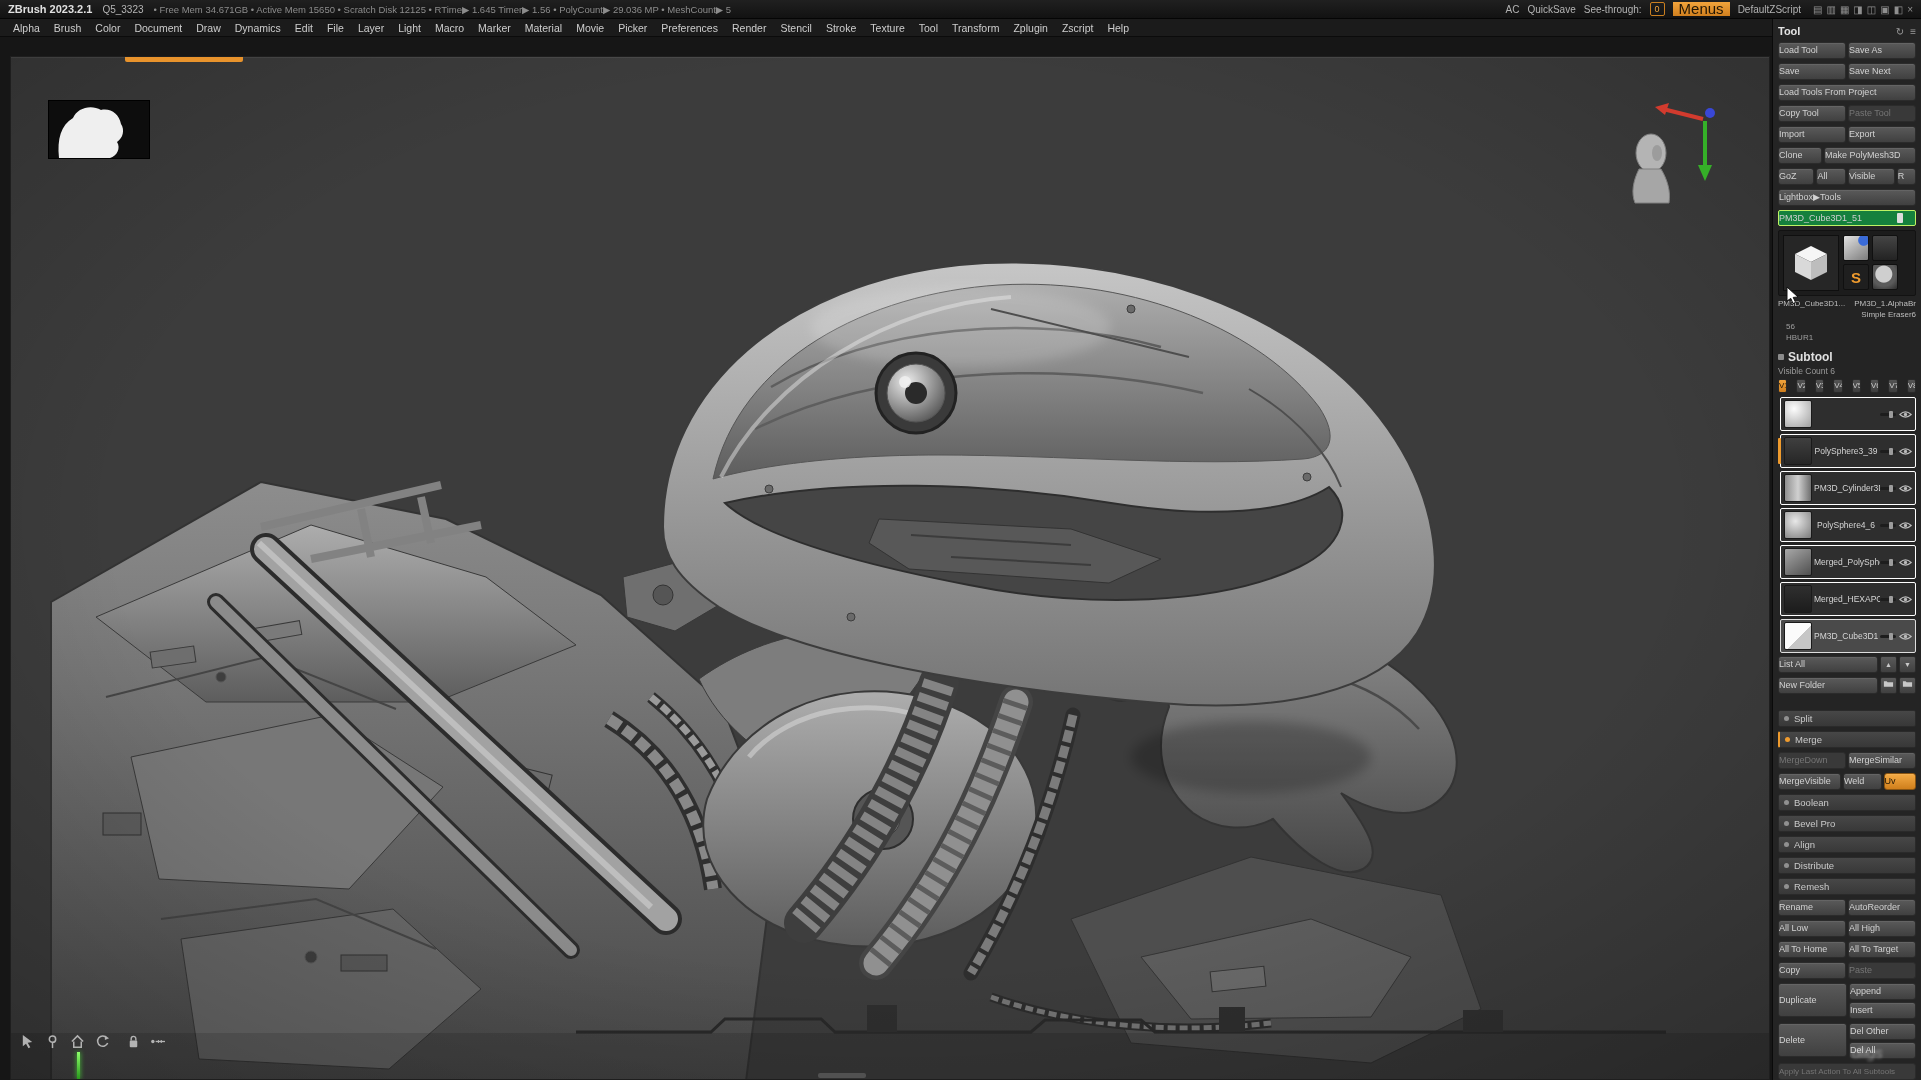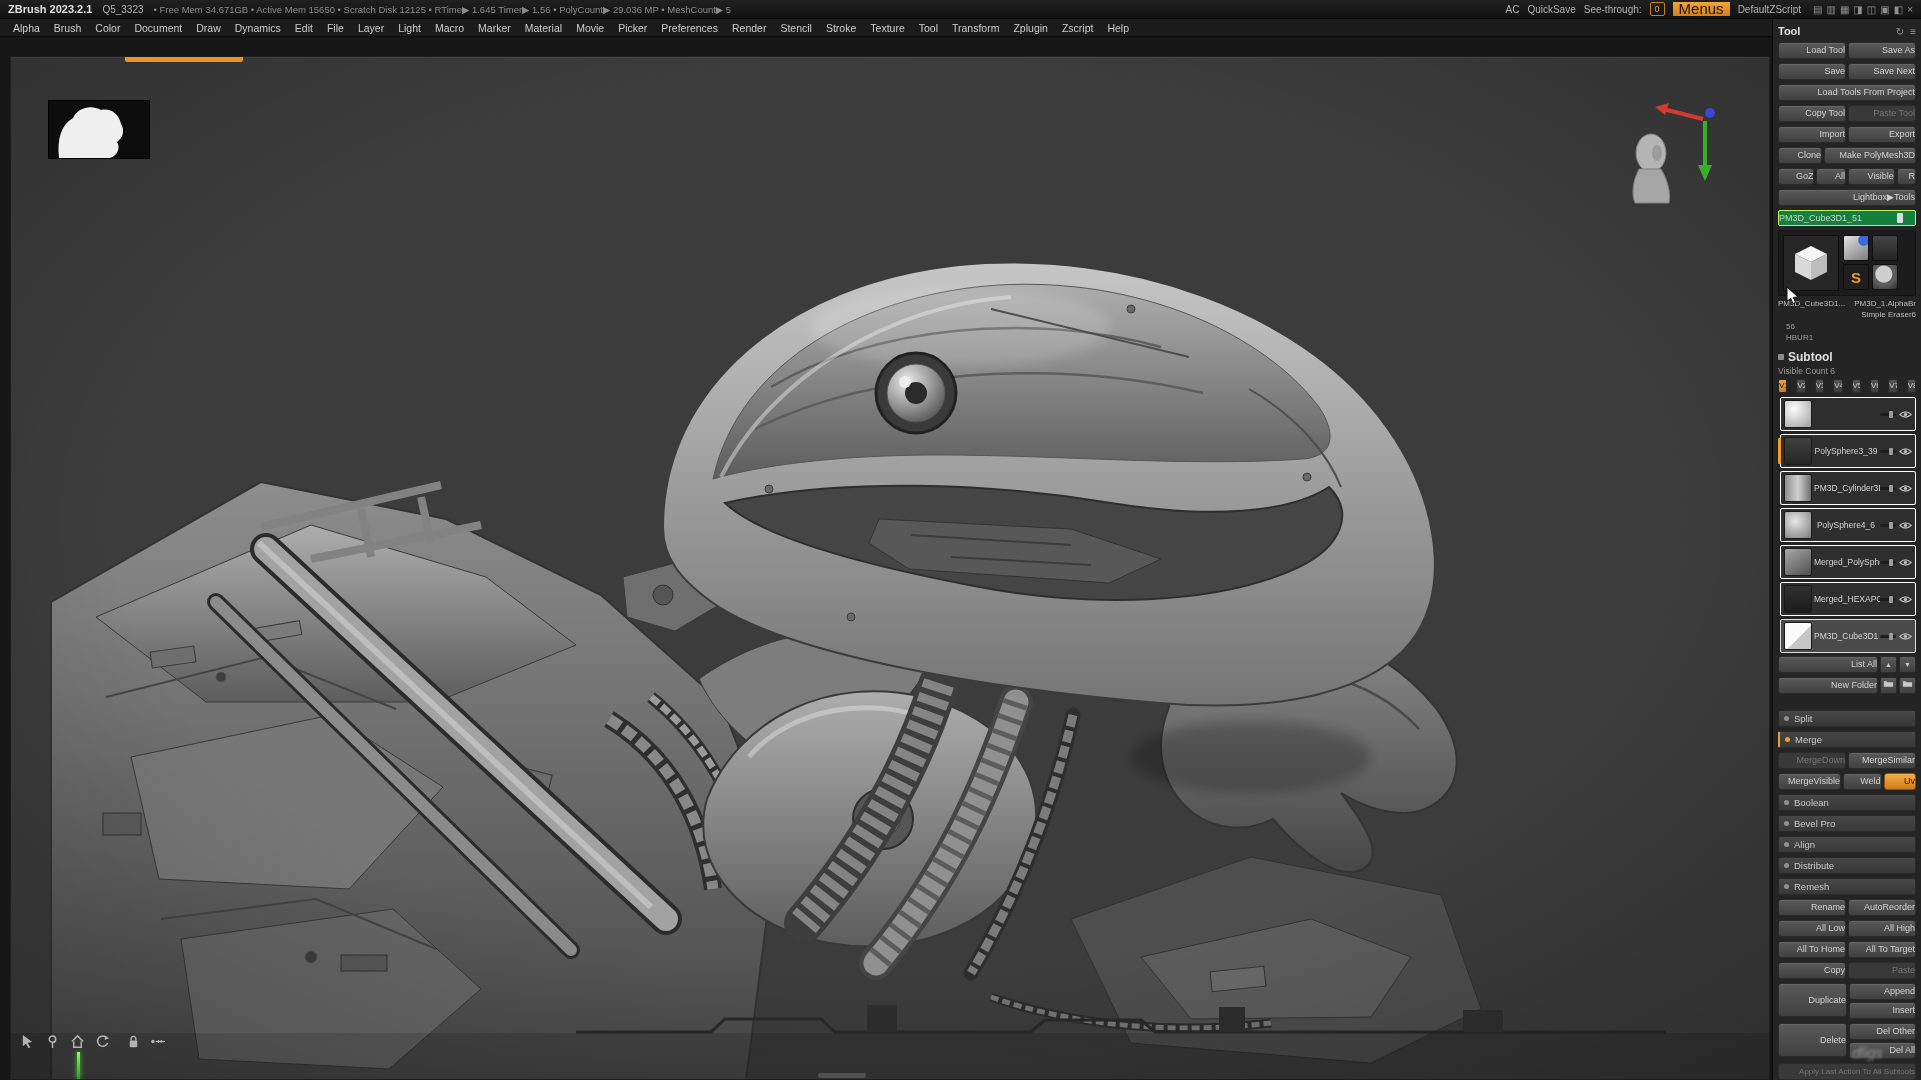--- a/index.html
+++ b/index.html
@@ -41,21 +41,21 @@
     background:linear-gradient(#8cff6a,#27991b);box-shadow:0 0 5px rgba(80,255,60,.8);}
 
   
   .rightpanel{position:absolute;left:1772px;top:19px;width:149px;height:1061px;background:#242424;
     border-left:1px solid #0a0a0a;padding:3px 5px;box-sizing:border-box;overflow:hidden;}
   .panel-hdr{display:flex;align-items:center;height:18px;margin-bottom:2px;}
   .ph-title{font-size:11px;font-weight:bold;color:#e3e3e3;}
   .ph-icons{margin-left:auto;display:flex;gap:6px;font-size:10px;color:#9a9a9a;}
 
   .brow{display:flex;gap:2px;margin-bottom:4px;}
-  .zbtn{height:15px;line-height:15px;flex:1;text-align:right;font-size:9px;color:#d2d2d2;
+  .zbtn{height:15px;line-height:15px;flex:1;text-align:left;font-size:9px;color:#d2d2d2;
     background:linear-gradient(#5a5a5a,#404040);border:1px solid #2b2b2b;border-radius:3px;
     box-shadow:inset 0 1px 0 rgba(255,255,255,.07);overflow:hidden;white-space:nowrap;cursor:default;}
   .zbtn.off{color:#757575;background:#393939;box-shadow:none;}
   .zbtn.acc{background:linear-gradient(#f5ab45,#cf7f1c);color:#201505;border-color:#8a5512;}
   .zbtn.sm{font-size:8px;}
   .zbtn.tall{height:32px;line-height:32px;}
   .bstack{display:flex;flex-direction:column;gap:2px;flex:1;}
   .bstack .zbtn{flex:none;}
   .sqbtn{width:15px;height:15px;line-height:15px;text-align:center;font-size:7px;color:#c9c9c9;
     background:linear-gradient(#5a5a5a,#404040);border:1px solid #2b2b2b;border-radius:2px;}

